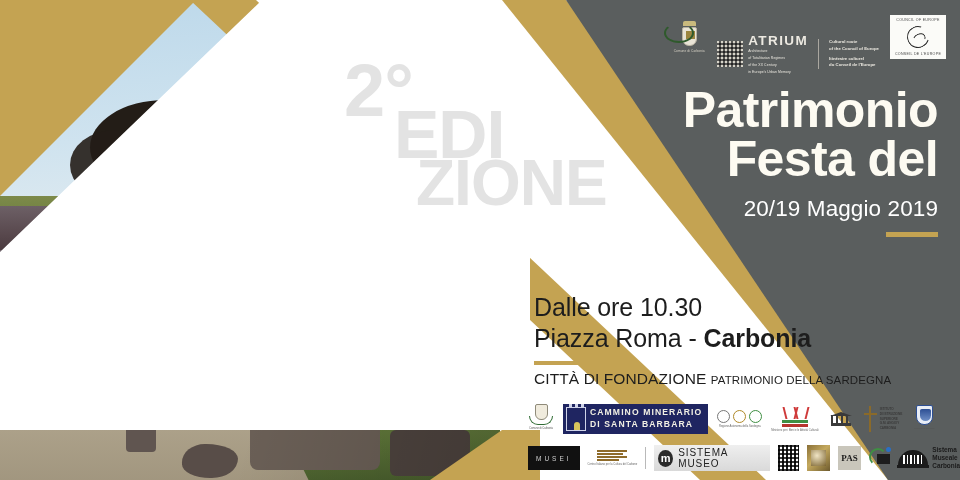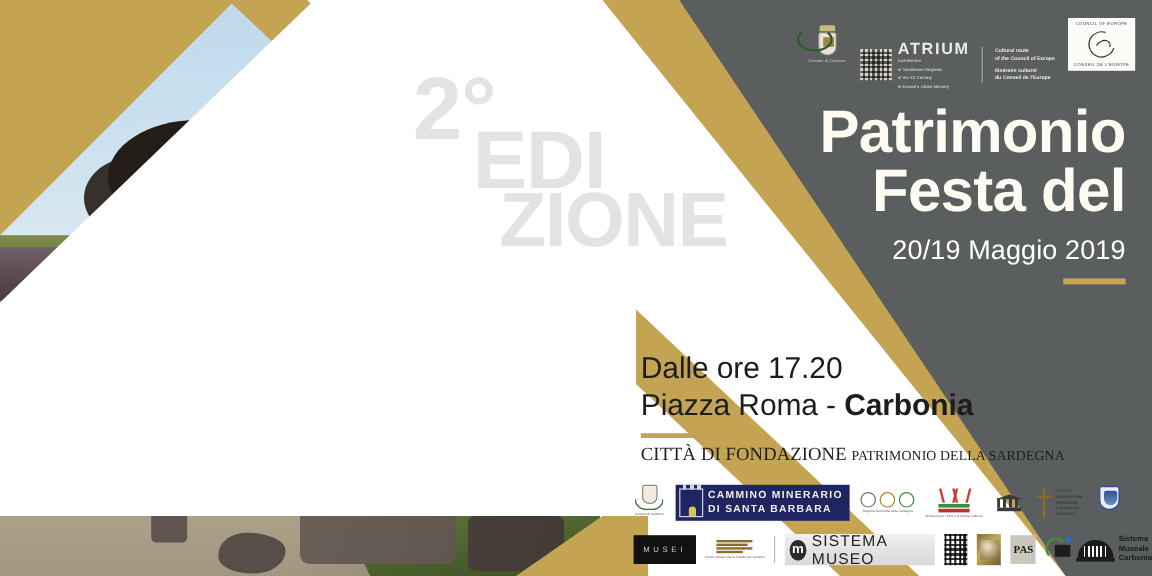--- a/index.html
+++ b/index.html
@@ -105,21 +105,21 @@
   .hl{font-size:50px;font-weight:bold;line-height:.98;letter-spacing:-.6px;}
   #hl2{margin-top:2px;}
   #dateline{font-size:22.5px;font-weight:400;color:#ffffff;margin-top:12px;letter-spacing:.1px;}
   #gold-rule{width:52px;height:5px;background:#c4a352;margin:10px 0 0 auto;}
 
   
   #when{position:absolute;left:534px;top:292px;z-index:7;color:#1d1d1d;}
   .wl{font-size:25px;line-height:1.22;font-weight:400;letter-spacing:-.1px;}
   .wl b{font-weight:bold;}
   #w-rule{width:58px;height:4px;background:#c4a352;margin:8px 0 5px 0;}
-  #subtitle{font-size:15.5px;letter-spacing:.1px;color:#1d1d1d;font-family:Liberation Serif, serif;}
+  #subtitle{font-size:15.5px;letter-spacing:.1px;color:#1d1d1d;}
   #subtitle .sm{font-size:11.5px;letter-spacing:.1px;}
 
   
   .sponsor-row{position:absolute;z-index:7;display:flex;align-items:center;}
   #srow1{left:528px;top:402px;height:34px;gap:9px;}
   #srow2{left:528px;top:443px;height:30px;gap:8px;}
   .sp-crest{width:26px;height:30px;display:flex;flex-direction:column;align-items:center;}
   .sp-crest .sh{width:13px;height:16px;background:#f0ebdd;border:1px solid #8f8a79;
     border-radius:2px 2px 6px 6px;}
   .sp-crest .wr{width:24px;height:9px;border:1.6px solid #2f6b33;border-top:none;
@@ -161,21 +161,21 @@
   .bluecrest .bc{font-size:2.5px;color:#555;margin-top:2px;white-space:nowrap;}
   .blackbar{height:24px;background:#111;display:flex;align-items:center;justify-content:center;
     padding:0 8px;letter-spacing:3px;color:#cfcfcf;font-size:6.5px;}
   .minrows{display:flex;flex-direction:column;gap:1.4px;}
   .minrows i{display:block;height:1.8px;background:#8f6b2a;}
   .vsep{width:1px;height:22px;background:#b9b9b9;}
   .sistema{height:26px;background:linear-gradient(180deg,#efefef,#d9d9d9);display:flex;
     align-items:center;gap:5px;padding:0 8px 0 4px;}
   .sistema .sm-c{width:17px;height:17px;border-radius:50%;background:#2b2b2b;color:#fff;
     display:flex;align-items:center;justify-content:center;font-size:11px;font-weight:bold;}
-  .sistema .st{font-size:13px;letter-spacing:.9px;color:#222;font-weight:500;}
+  .sistema .st{font-size:10px;letter-spacing:.9px;color:#222;font-weight:500;}
   .maze{width:24px;height:26px;background:
     repeating-linear-gradient(90deg,#1d1d1d 0 2px,#fff 2px 4px),
     repeating-linear-gradient(0deg,rgba(29,29,29,.85) 0 2px,rgba(255,255,255,.85) 2px 4px);
     background-blend-mode:multiply;}
   .artcard{width:26px;height:26px;background:linear-gradient(135deg,#8a7038,#c4a95e 45%,#6d5a2e);
     display:flex;align-items:center;justify-content:center;}
   .artcard i{width:15px;height:16px;background:radial-gradient(circle at 40% 35%,#f0e4c4,#7a6330);}
   .pas{width:26px;height:24px;background:#c9c6bb;display:flex;align-items:center;justify-content:center;
     font-size:9px;font-weight:bold;color:#1b1b1b;font-family:"Liberation Serif",serif;}
   .compass{width:24px;height:24px;position:relative;}
@@ -298,21 +298,21 @@
   </div>
 
   <div id="headline">
     <div class="hl" id="hl2">Patrimonio</div>
     <div class="hl" id="hl1">Festa del</div>
     <div id="dateline">20/19 Maggio 2019</div>
     <div id="gold-rule"></div>
   </div>
 
   <div id="when">
-    <div class="wl">Dalle ore 17.20</div>
+    <div class="wl">Dalle ore 10.30</div>
     <div class="wl"><span>Piazza Roma - </span><b>Carbonia</b></div>
     <div id="w-rule"></div>
     <div id="subtitle"><span>CITTÀ DI FONDAZIONE</span> <span class="sm">PATRIMONIO DELLA SARDEGNA</span></div>
   </div>
 
   <div class="sponsor-row" id="srow1">
 
     <div class="sp-crest">
       <div class="sh"></div>
       <div class="wr"></div>

